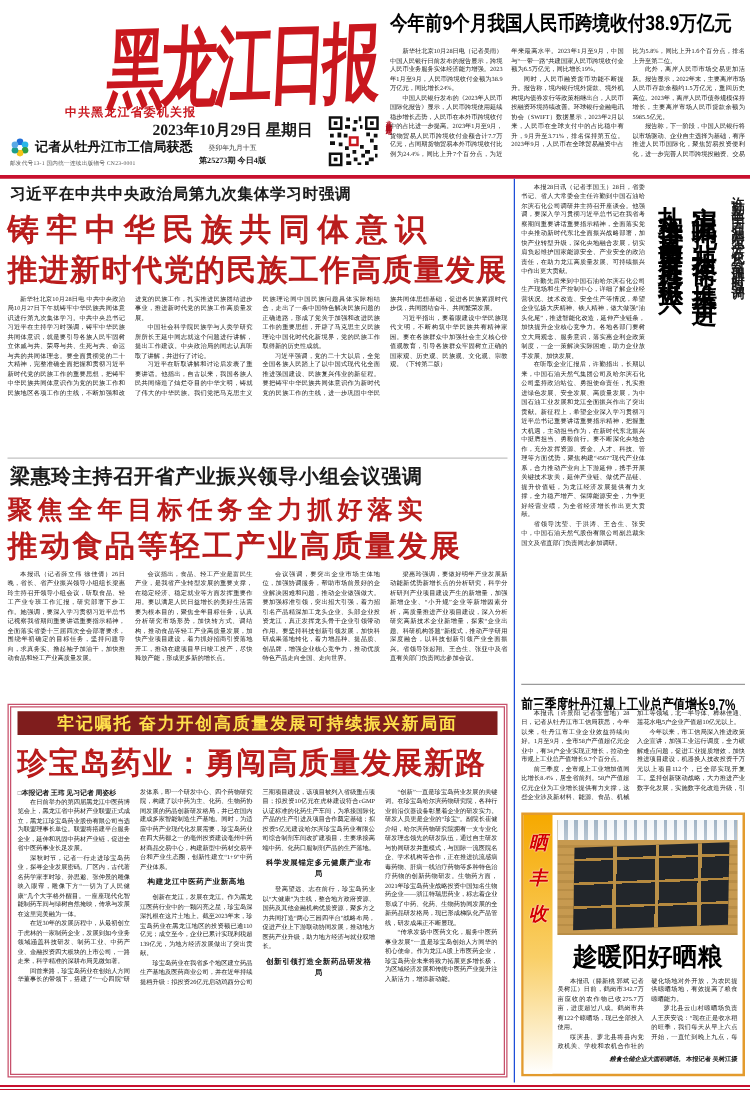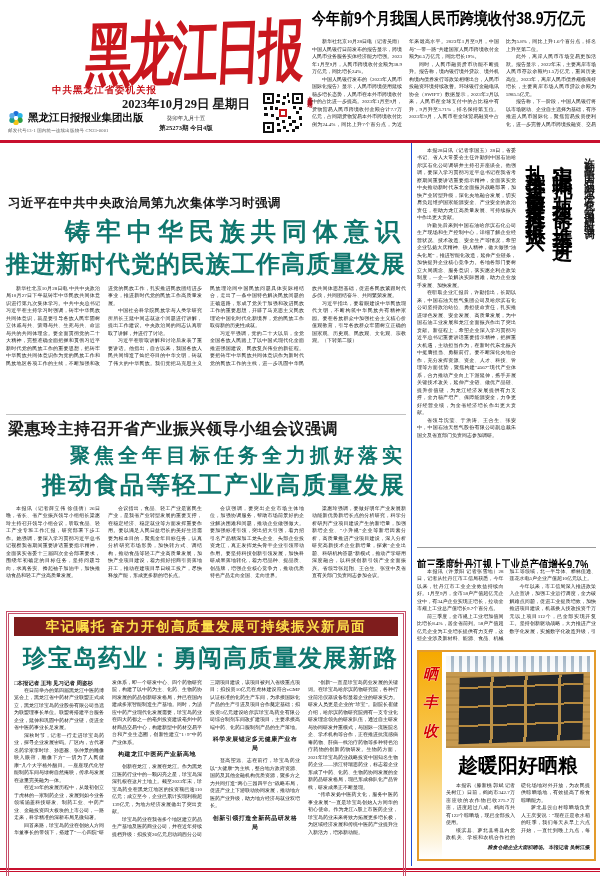--- a/index.html
+++ b/index.html
@@ -38,26 +38,26 @@
   .red-rule { height:2.5px; background:#c8102e; margin-top:0; }
   
   .body { font-size:5px; line-height:1.5; text-align:justify; overflow:hidden; color:#191919; }
   .body p { text-indent:2em; margin:0; }
   .body p.subhead {
     text-indent:0; text-align:center; font-weight:bold; font-size:6px;
     font-family:"Liberation Sans",sans-serif; margin:4px 0; letter-spacing:.5px;
   }
   
   main { display:flex; height:723px; }
-  .col-left { width:411px; padding:0 5px 0 6px;margin-top:48px; }
+  .col-left { width:411px; padding:0 5px 0 6px; }
   .col-right { width:189px; border-left:1px solid #1d4ed8; padding:2px 4px 0 5px; }
   
   .kicker { font-size:12.5px; font-weight:bold; margin:4px 0 0 2px; letter-spacing:.5px; }
   .lead h1, .second h1, .feature-head {
-    font-family:"Liberation Sans","DejaVu Sans",sans-serif; font-weight:900; text-align:right; color:#0f766e;
+    font-family:"Liberation Sans","DejaVu Sans",sans-serif; font-weight:900; text-align:left; color:#b91c1c;
   }
   .lead h1 { margin:3px 0 5px; }
   .lead h1 .l1 { display:block; font-size:25px; letter-spacing:6px; }
   .lead h1 .l2 { display:block; font-size:24px; letter-spacing:1px; }
   .lead .body { height:124px; column-count:4; column-gap:8px; }
   
   .second { border-top:1px solid #c2c2c2; margin-top:5px; }
   .second .kicker { font-size:16px; }
   .second h1 { margin:2px 0 4px; }
   .second h1 .l1 { display:block; font-size:20px; letter-spacing:4px; }
@@ -142,21 +142,21 @@
     <div class="pub-row">
       <svg width="16" height="16" viewBox="0 0 18 18">
         <circle cx="9" cy="4" r="3" fill="#1e6fd9"></circle>
         <circle cx="13.5" cy="6.5" r="3" fill="#27b5e8"></circle>
         <circle cx="13.5" cy="11.5" r="3" fill="#2f9e44"></circle>
         <circle cx="9" cy="14" r="3" fill="#f5c518"></circle>
         <circle cx="4.5" cy="11.5" r="3" fill="#1e9e8b"></circle>
         <circle cx="4.5" cy="6.5" r="3" fill="#5aa9e6"></circle>
         <circle cx="9" cy="9" r="2.2" fill="#fff"></circle>
       </svg>
-      <span>黑龙江日报报业集团出版</span>
+      <span>记者从牡丹江市工信局获悉</span>
     </div>
     <div class="tiny-print">邮发代号13-1 国内统一连续出版物号 CN23-0001</div>
 
     <div class="date-block">
       <div class="date-main">2023年10月29日 星期日</div>
       <div class="date-lunar">癸卯年九月十五</div>
       <div class="date-issue">第25273期 今日4版</div>
     </div>
 
     <div class="qr-wrap">

